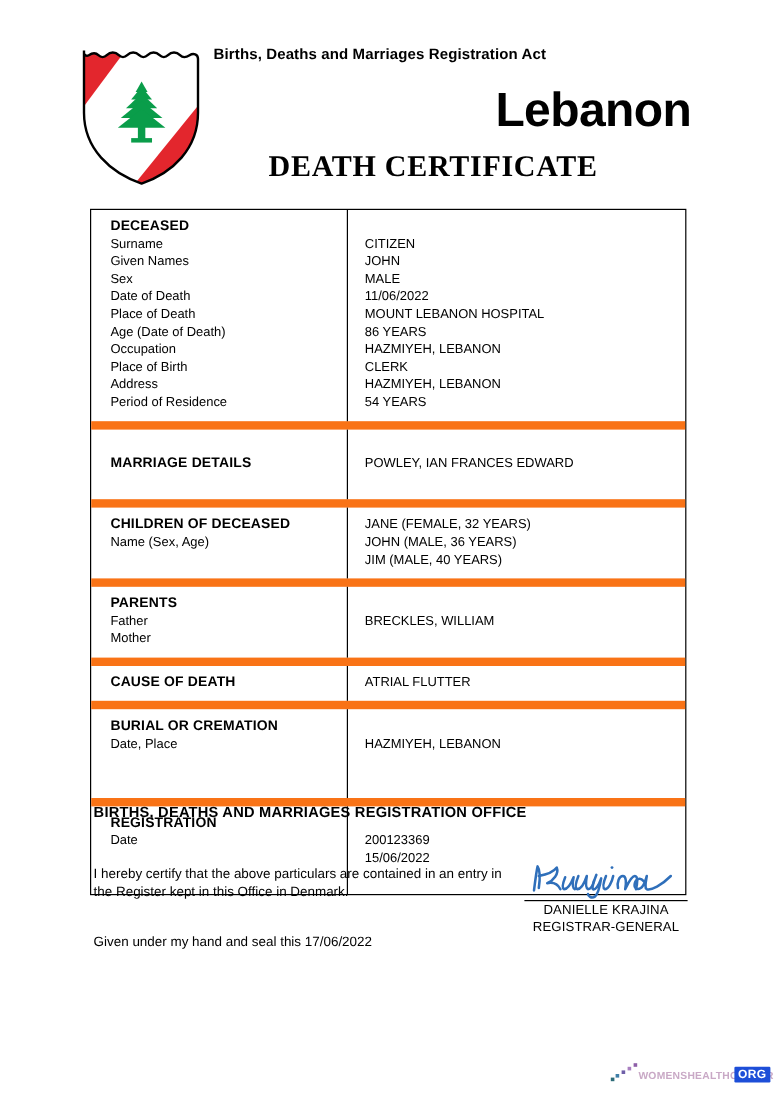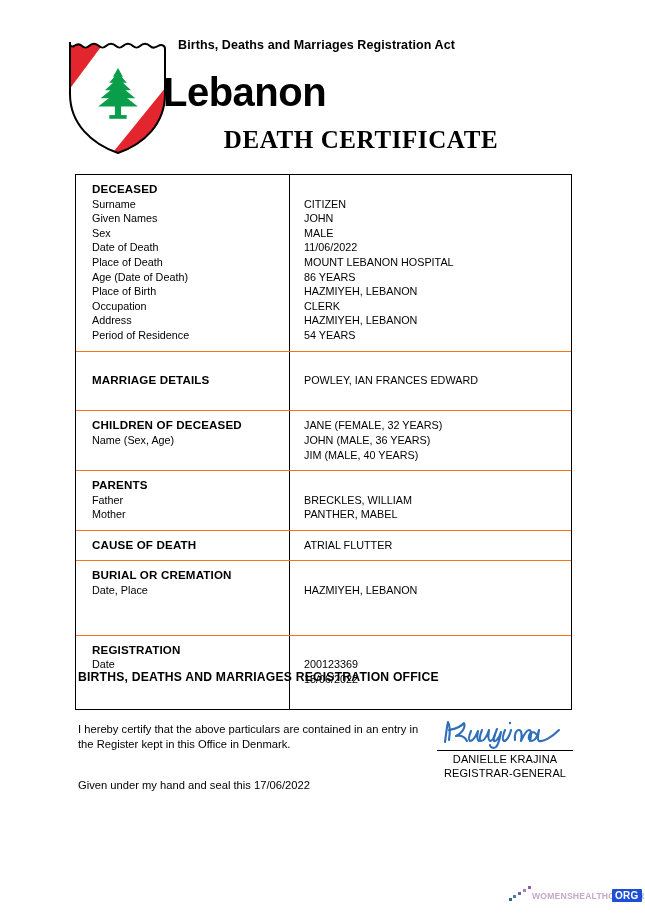--- a/index.html
+++ b/index.html
@@ -35,24 +35,24 @@
     position: absolute;
     left: 178px;
     top: 38px;
     font-size: 12.5px;
     font-weight: bold;
     letter-spacing: 0.1px;
     white-space: nowrap;
   }
   .country-title {
     position: absolute;
-    left: 163px;
+    left: 176px;
     top: 72px;
     width: 400px;
-    text-align: left;
+    text-align: right;
     font-size: 40px;
     font-weight: bold;
     line-height: 1;
     letter-spacing: -0.5px;
   }
   .doc-title {
     position: absolute;
     left: 146px;
     top: 127px;
     width: 430px;
@@ -68,21 +68,21 @@
   .cert-table {
     position: absolute;
     left: 75px;
     top: 174px;
     width: 497px;
     border: 1px solid #000000;
     box-sizing: border-box;
   }
   .section {
     display: flex;
-    border-bottom: 1px solid #f97316;
+    border-bottom: 7px solid #f97316;
     box-sizing: border-box;
   }
   .section:last-child {
     border-bottom: none;
   }
   .col-labels {
     width: 214px;
     box-sizing: border-box;
     border-right: 1px solid #000000;
     padding: 7px 0 8px 16px;
@@ -248,22 +248,22 @@
 
   <div class="section">
     <div class="col-labels">
       <div class="sect-head">DECEASED</div>
       <div class="lbl">Surname</div>
       <div class="lbl">Given Names</div>
       <div class="lbl">Sex</div>
       <div class="lbl">Date of Death</div>
       <div class="lbl">Place of Death</div>
       <div class="lbl">Age (Date of Death)</div>
+      <div class="lbl">Occupation</div>
       <div class="lbl">Place of Birth</div>
-      <div class="lbl">Occupation</div>
       <div class="lbl">Address</div>
       <div class="lbl">Period of Residence</div>
     </div>
     <div class="col-values">
       <div class="spacer-line"></div>
       <div class="val">CITIZEN</div>
       <div class="val">JOHN</div>
       <div class="val">MALE</div>
       <div class="val">11/06/2022</div>
       <div class="val">MOUNT LEBANON HOSPITAL</div>
@@ -303,21 +303,20 @@
 
   <div class="section">
     <div class="col-labels">
       <div class="sect-head">PARENTS</div>
       <div class="lbl">Father</div>
       <div class="lbl">Mother</div>
     </div>
     <div class="col-values">
       <div class="spacer-line"></div>
       <div class="val">BRECKLES, WILLIAM</div>
-      <div class="val">PANTHER, MABEL</div>
     </div>
   </div>
 
   <div class="section">
     <div class="col-labels">
       <div class="sect-head">CAUSE OF DEATH</div>
     </div>
     <div class="col-values">
       <div class="val">ATRIAL FLUTTER</div>
     </div>

